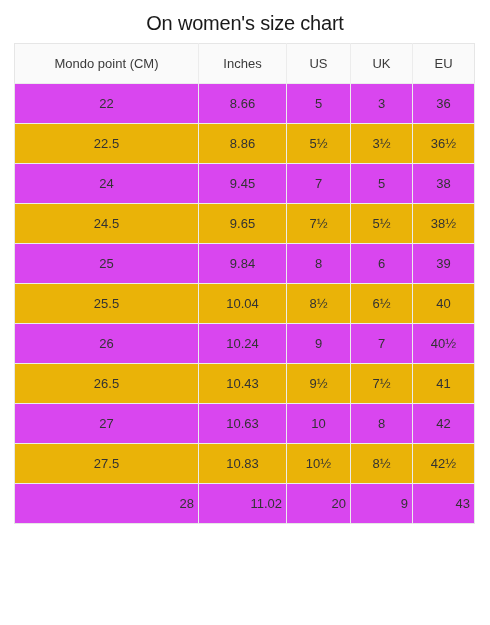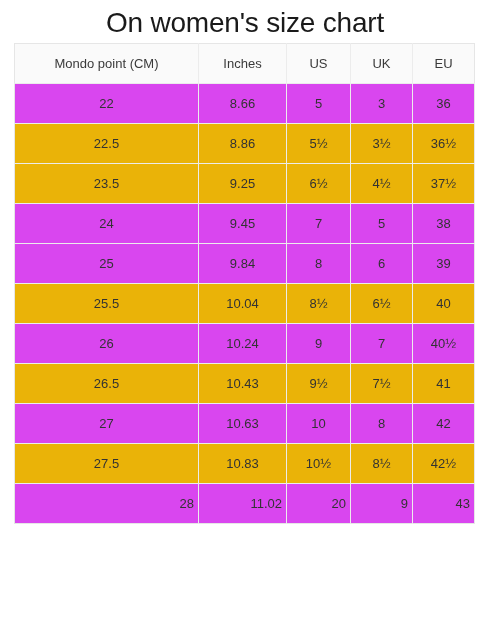--- a/index.html
+++ b/index.html
@@ -15,21 +15,21 @@
     overflow: hidden;
   }
   .page {
     width: 490px;
     height: 625px;
     position: relative;
     box-sizing: border-box;
   }
   .page-title {
     text-align: center;
-    font-size: 28px;
+    font-size: 20px;
     font-weight: 400;
     color: #1a1a1a;
     line-height: 34px;
     margin: 6px 0 0 0;
     letter-spacing: -0.2px;
   }
   .table-wrap {
     margin: 3px 16px 0 14px;
   }
   table.size-chart {
@@ -110,33 +110,33 @@
             <td>3</td>
             <td>36</td>
           </tr>
           <tr class="row-even">
             <td>22.5</td>
             <td>8.86</td>
             <td>5½</td>
             <td>3½</td>
             <td>36½</td>
           </tr>
-          <tr class="row-even">
-            <td>23.5</td>
-            <td>9.25</td>
-            <td>6½</td>
-            <td>4½</td>
-            <td>37½</td>
-          </tr>
           <tr class="row-odd">
             <td>24</td>
             <td>9.45</td>
             <td>7</td>
             <td>5</td>
             <td>38</td>
+          </tr>
+          <tr class="row-even">
+            <td>24.5</td>
+            <td>9.65</td>
+            <td>7½</td>
+            <td>5½</td>
+            <td>38½</td>
           </tr>
           <tr class="row-odd">
             <td>25</td>
             <td>9.84</td>
             <td>8</td>
             <td>6</td>
             <td>39</td>
           </tr>
           <tr class="row-even">
             <td>25.5</td>

